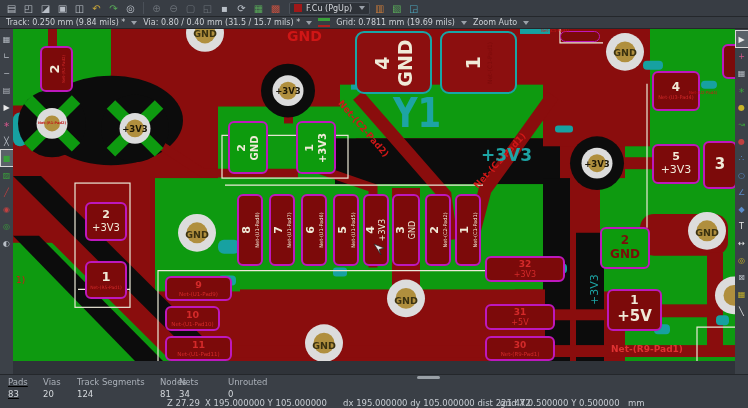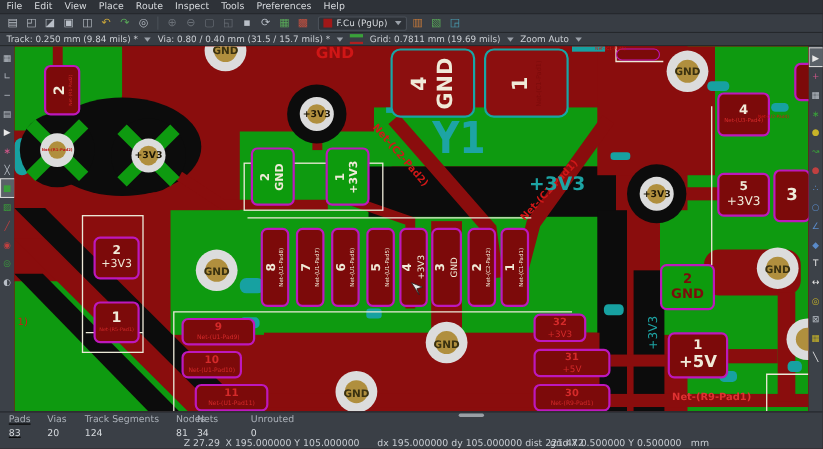--- a/index.html
+++ b/index.html
@@ -79,31 +79,20 @@
   .scol .vl { color:#d6dade; margin-top:2px; }
   .crow span { position:absolute; top:23px; color:#c8ccd2; white-space:nowrap; }
   .hscroll { position:absolute; top:1px; left:417px; width:23px; height:3px; background:#9aa0a6;
              border-radius:2px; }
 </style>
 </head>
 <body>
 
 <div class="window">
 
-  <div class="menubar">
-    <span>File</span>
-    <span>Edit</span>
-    <span>View</span>
-    <span>Place</span>
-    <span>Route</span>
-    <span>Inspect</span>
-    <span>Tools</span>
-    <span>Preferences</span>
-    <span>Help</span>
-  </div>
 
   <div class="tb1">
     <span class="ic">▤</span>
     <span class="ic">◰</span>
     <span class="ic">◪</span>
     <span class="ic">▣</span>
     <span class="ic">◫</span>
     <span class="ic yel">↶</span>
     <span class="ic grn">↷</span>
     <span class="ic">◎</span>
@@ -365,21 +354,21 @@
             <span style="font-size:9.5px;font-weight:bold">9</span>
             <span style="font-size:5.5px">Net-(U1-Pad9)</span>
           </div>
         </div>
       <div class="pad" style="left:152px;top:277px;width:55px;height:25px;">
           <div class="hct redtxt">
             <span style="font-size:9.5px;font-weight:bold">10</span>
             <span style="font-size:5.5px">Net-(U1-Pad10)</span>
           </div>
         </div>
-      <div class="pad" style="left:152px;top:307px;width:67px;height:25px;margin-left:12px;">
+      <div class="pad" style="left:152px;top:307px;width:67px;height:25px;">
           <div class="hct redtxt">
             <span style="font-size:9.5px;font-weight:bold">11</span>
             <span style="font-size:5.5px">Net-(U1-Pad11)</span>
           </div>
         </div>
 
       <div class="pad" style="left:639px;top:42px;width:48px;height:40px;">
         <div class="hct">
             <span style="font-size:12px;font-weight:bold">4</span>
             <span class="redtxt" style="font-size:5px">Net-(U3-Pad4)</span>
@@ -391,21 +380,21 @@
             <span style="font-size:11px">+3V3</span>
           </div>
       </div>
       <div class="pad green" style="left:587px;top:198px;width:50px;height:42px;border-color:#bd18bd;">
         <div class="hct dkred">
             <span style="font-size:12px;font-weight:bold">2</span>
             <span style="font-size:12px;font-weight:bold">GND</span>
           </div>
       </div>
 
-      <div class="pad" style="left:472px;top:243px;width:48px;height:26px;">
+      <div class="pad" style="left:472px;top:227px;width:80px;height:26px;">
           <div class="hct redtxt">
             <span style="font-size:9px;font-weight:bold">32</span>
             <span style="font-size:8px">+3V3</span>
           </div>
         </div>
       <div class="pad" style="left:472px;top:275px;width:70px;height:26px;">
           <div class="hct redtxt">
             <span style="font-size:9px;font-weight:bold">31</span>
             <span style="font-size:8px">+5V</span>
           </div>

